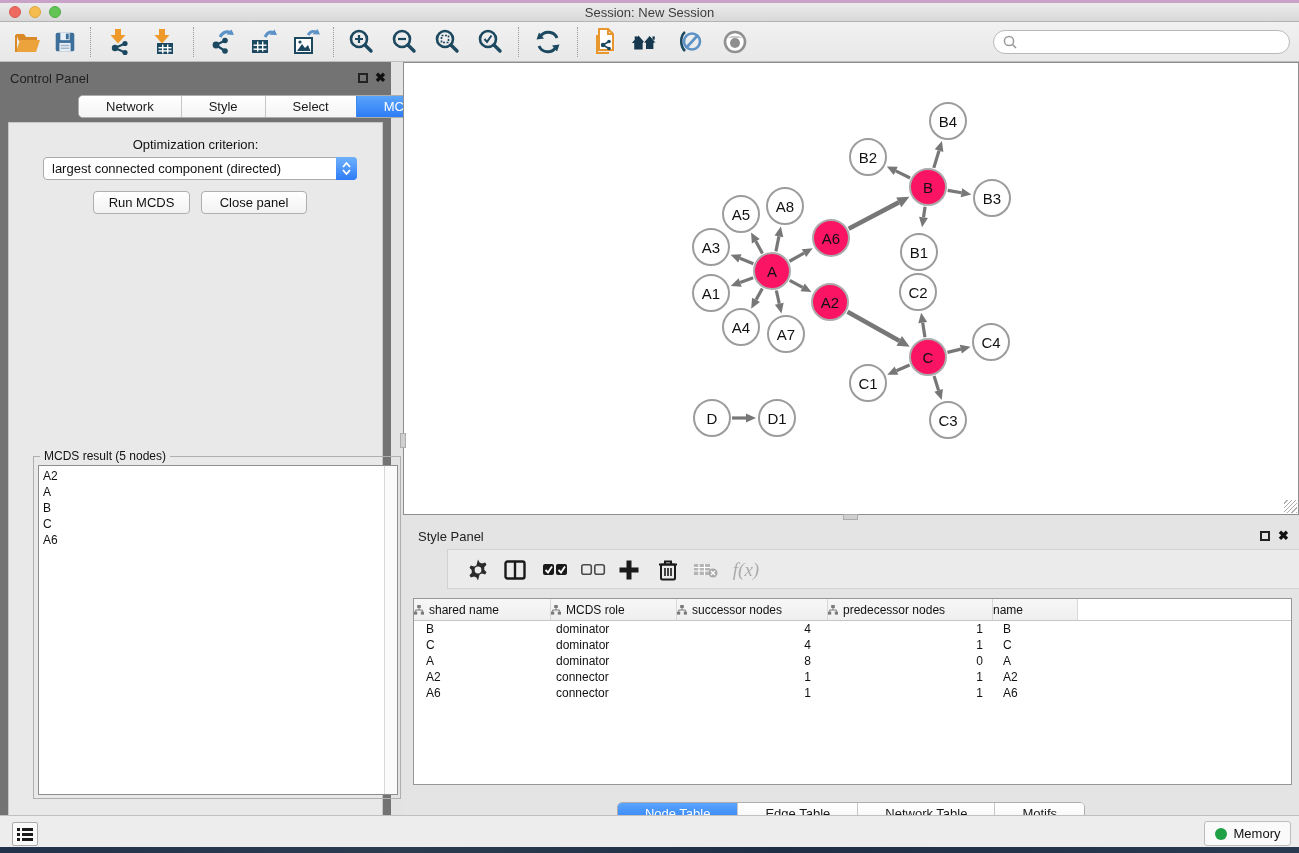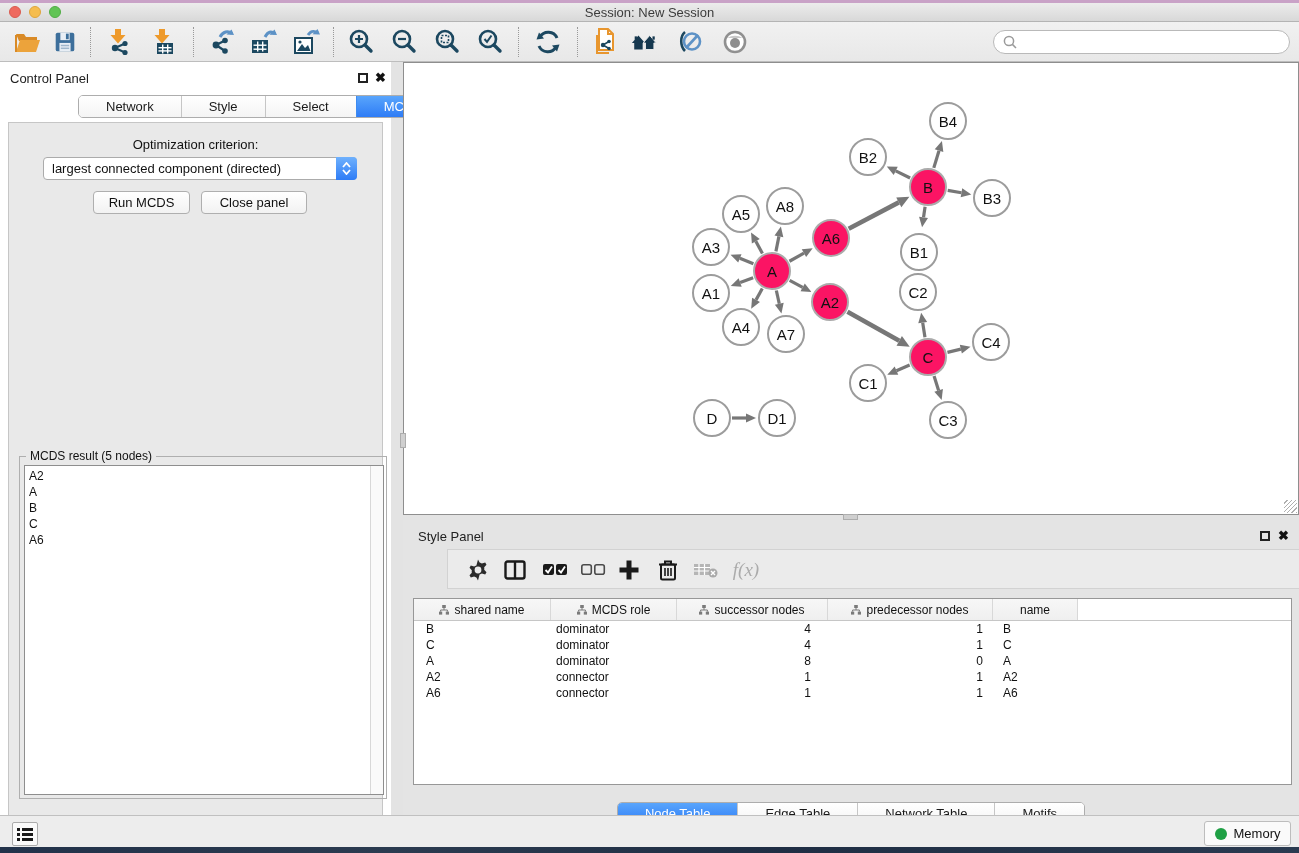--- a/index.html
+++ b/index.html
@@ -24,21 +24,21 @@
     background:linear-gradient(#F1F1F1,#E8E8E8); border-bottom:1px solid #BDBDBD; }
   .tb-btn { position:absolute; top:5px; width:30px; height:30px; display:flex;
     align-items:center; justify-content:center; cursor:default; }
   .tb-sep { position:absolute; top:5px; height:30px; border-left:1px dotted #999; }
   .searchbox { position:absolute; left:993px; top:8px; width:297px; height:24px;
     border:1px solid #B9B9B9; border-radius:12px; background:#fff; display:flex; align-items:center; }
   .searchbox input { border:none; outline:none; flex:1; height:20px; font-size:12px;
     background:transparent; font-family:"Liberation Sans",sans-serif; }
 
   
-  .cp { left:0; top:62px; width:391px; height:753px; background:#ffffff;text-decoration:underline; }
+  .cp { left:0; top:62px; width:391px; height:753px; background:#737373;text-decoration:underline; }
   .panel-head { position:absolute; left:0; top:0; width:100%; height:32px; }
   .panel-head .ph-title { position:absolute; left:10px; top:9px; font-size:13px; color:#222; }
   .ph-float { position:absolute; width:10px; height:10px; border:2px solid #222; top:11px; }
   .ph-close { position:absolute; top:8px; font-size:13px; font-weight:bold; color:#111; }
 
   .tabgroup { position:absolute; display:flex; border:1px solid #ADADAD; border-radius:5px;
     overflow:hidden; background:#fff; height:23px; }
   .tabseg { font-size:13px; color:#1a1a1a; padding:0 27px; display:flex; align-items:center;
     border-left:1px solid #C6C6C6; background:linear-gradient(#FFFFFF,#F4F4F4); }
   .tabseg:first-child { border-left:none; }
@@ -51,21 +51,21 @@
   .dropdown { position:absolute; left:34px; top:34px; width:314px; height:23px; background:#fff;
     border:1px solid #ABABAB; border-radius:4px; display:flex; align-items:center; }
   .dropdown .dd-text { flex:1; font-size:13px; color:#111; padding-left:8px; white-space:nowrap; }
   .dd-stepper { width:21px; height:23px; margin:-1px -1px -1px 0; border-radius:0 4px 4px 0;
     background:linear-gradient(#6FB1FD,#2E7CF6); display:flex; flex-direction:column;
     align-items:center; justify-content:center; gap:1px; }
   .btn { position:absolute; height:23px; background:linear-gradient(#FFFFFF,#F2F2F2);
     border:1px solid #AFAFAF; border-radius:4px; font-size:13px; color:#111;
     display:flex; align-items:center; justify-content:center; font-family:"Liberation Sans",sans-serif; }
 
-  .fieldset { position:absolute; left:10px; top:333px; width:368px; height:343px;
+  .fieldset { position:absolute; left:24px; top:333px; width:368px; height:343px;
     border:1px solid #AFAFAF; }
   .fieldset .legend { position:absolute; left:6px; top:-8px; background:#E9E9E9;
     padding:0 4px; font-size:12px; color:#111; }
   .listbox { position:absolute; left:4px; top:8px; width:360px; height:330px;
     background:#fff; border:1px solid #8E8E8E; }
   .listbox .items { position:absolute; left:4px; top:2px; }
   .listbox .item { font-size:12px; color:#111; line-height:16px; }
   .scrolltrack { position:absolute; right:0; top:0; width:13px; height:100%;
     background:#FAFAFA; border-left:1px solid #D8D8D8; }
 
@@ -94,21 +94,21 @@
     background:#EBEBEB; border:1px solid #D2D2D2;margin-left:34px; }
   .tp-icon { position:absolute; top:5px; width:30px; height:30px; display:flex;
     align-items:center; justify-content:center; }
   .fx { font-family:"Liberation Serif",serif; font-style:italic; font-size:19px; color:#ABABAB; }
 
   .datatable { position:absolute; left:10px; top:78px; width:879px; height:187px;
     background:#fff; border:1px solid #979797; overflow:hidden; }
   .thead { position:absolute; left:0; top:0; height:22px; width:100%;
     background:linear-gradient(#F7F7F7,#EFEFEF); border-bottom:1px solid #C6C6C6;
     display:grid; grid-template-columns:137px 126px 151px 165px 85px 1fr; }
-  .th { position:relative; display:flex; align-items:center; justify-content:center;
+  .th { position:relative; display:flex; align-items:center; 
     gap:5px; font-size:12px; color:#111; border-right:1px solid #D8D8D8; background:inherit; }
   .th.noicon { }
   .th:last-child { border-right:none; background:#fff; }
   .tbody { position:absolute; left:0; top:22px; width:100%; }
   .tr { display:grid; grid-template-columns:137px 126px 151px 165px 85px 1fr; height:16px; }
   .td { font-size:12px; color:#111; line-height:16px; white-space:nowrap; }
   .td.c0 { padding-left:12px; }
   .td.c1 { padding-left:5px; }
   .td.c2 { text-align:right; padding-right:17px; }
   .td.c3 { text-align:right; padding-right:10px; }

